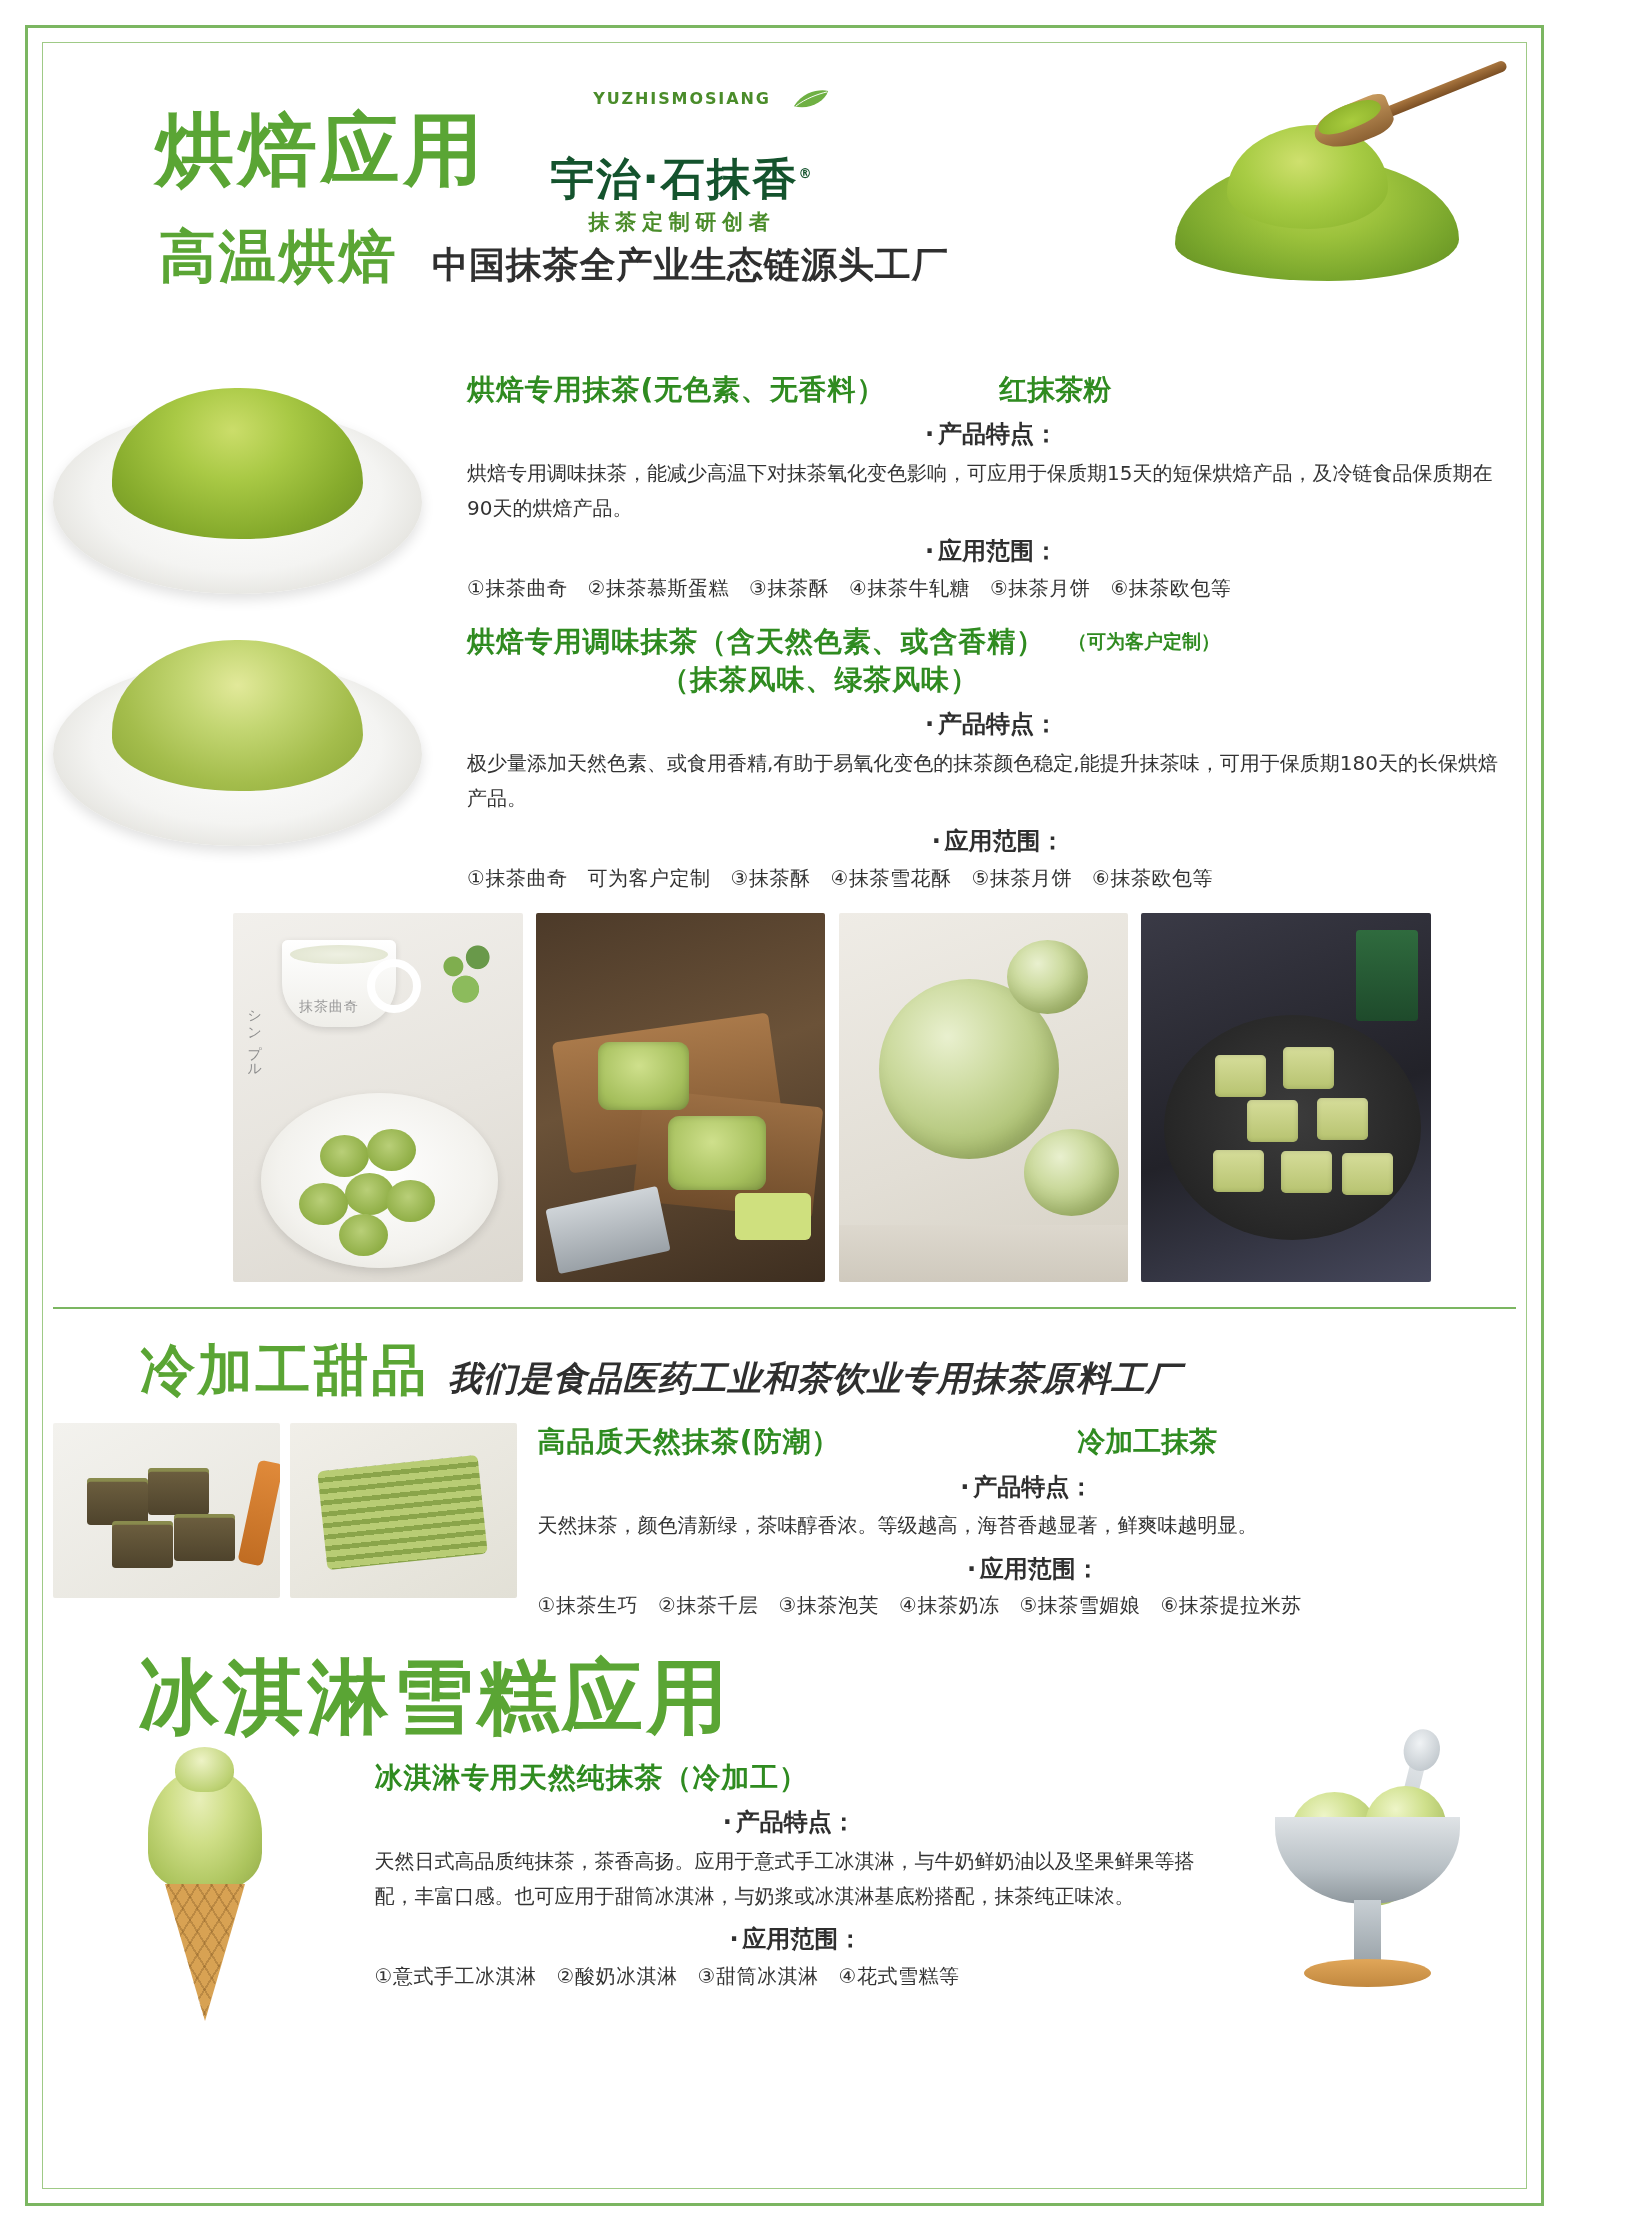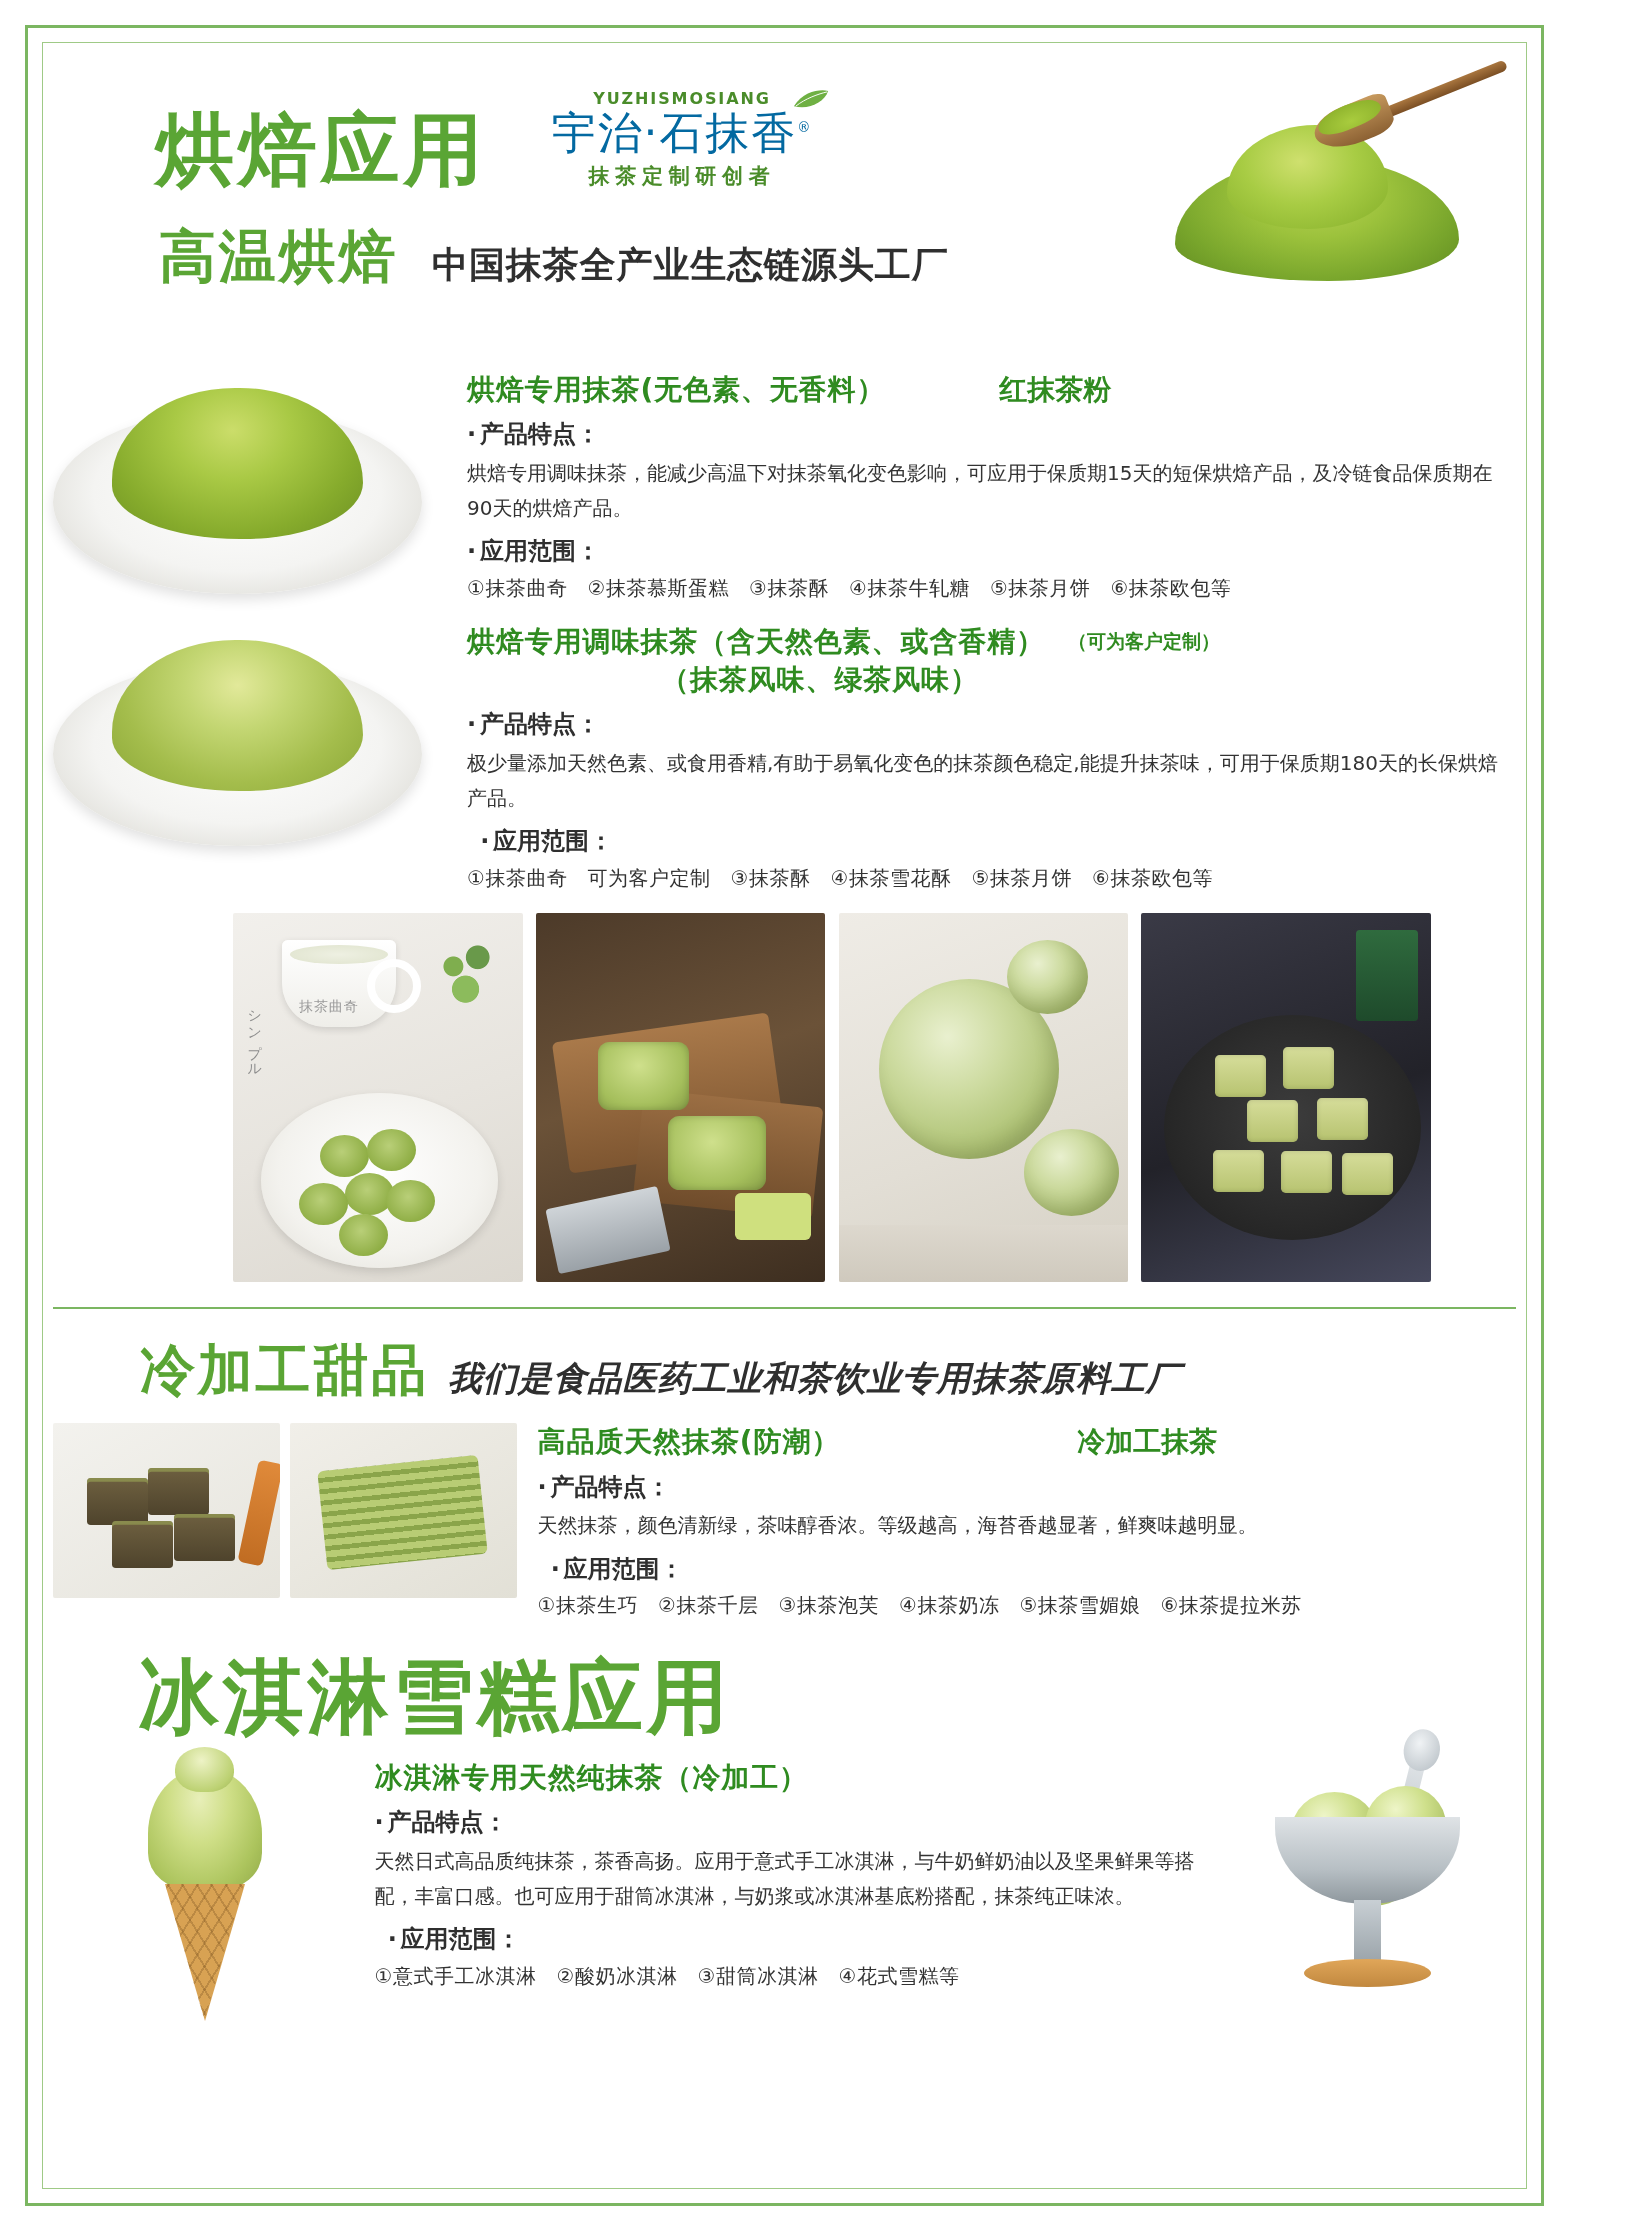--- a/index.html
+++ b/index.html
@@ -69,26 +69,27 @@
     color: #4a8c2a;
   }
   .logo-en {
     font-size: 16px;
     letter-spacing: 1.9px;
     color: #4a8c2a;
     font-weight: bold;
   }
   .logo-cn {
     font-size: 44px;
-    font-weight: normal;
-    color: #0369a1;
+    font-weight: bold;
+    color: #14532d;
     letter-spacing: 1.9px;
     line-height: 1.15;
     position: relative;
     display: inline-block;
+    margin-top: 46px;
   }
   .logo-cn sup {
     font-size: 13.2px;
     vertical-align: super;
   }
   .logo-slogan {
     font-size: 21px;
     color: #4a8c2a;
     letter-spacing: 5.7px;
     margin-top: 3.8px;
@@ -159,20 +160,21 @@
   .prod-title-right {
     font-size: 28px;
     font-weight: bold;
     color: #2f8b20;
   }
   .sec-label {
     font-size: 24px;
     font-weight: bold;
     color: #2f2f2f;
     margin-top: 9.5px;
+    text-align: center;
   }
   .sec-label::before {
     content: "·";
     color: #2f2f2f;
     font-weight: bold;
     margin-right: 3.8px;
   }
   .body-text {
     font-size: 20px;
     color: #333;

